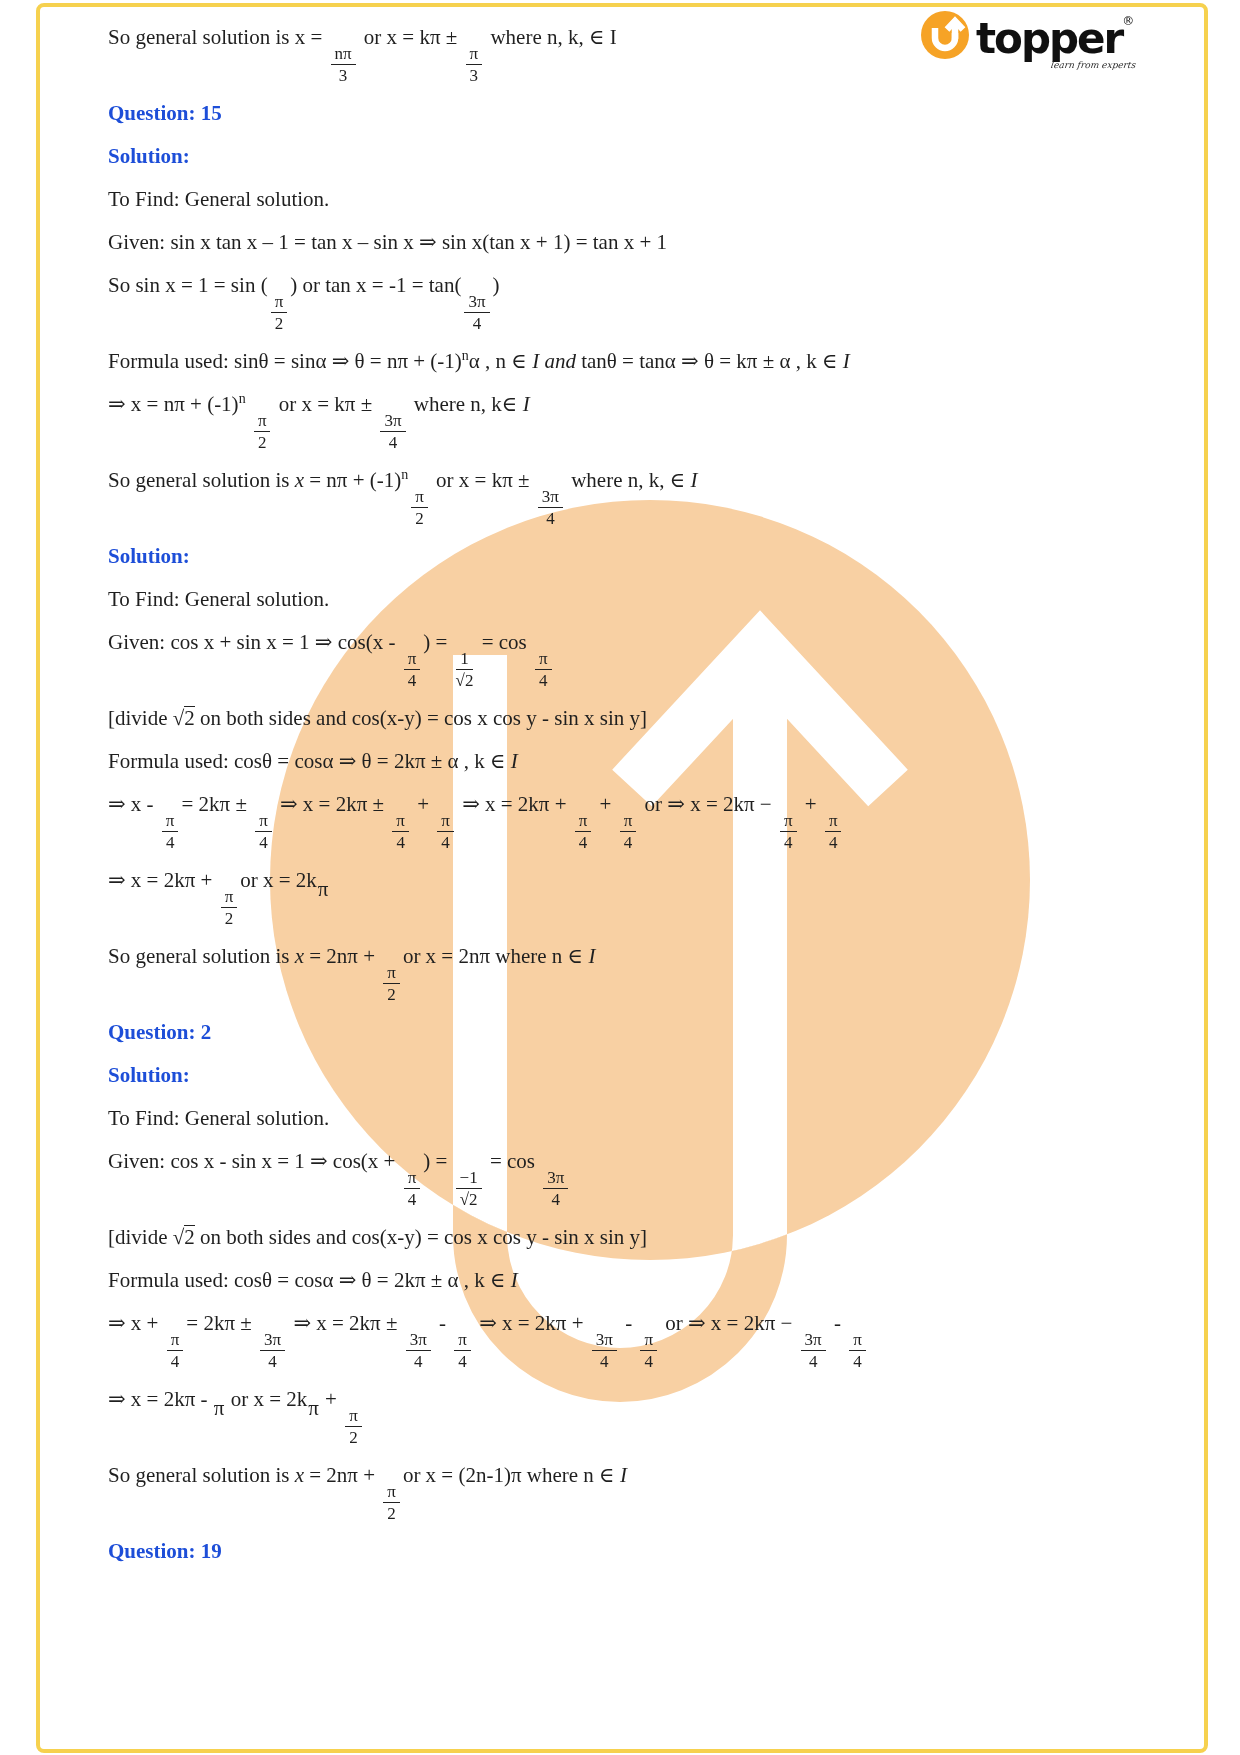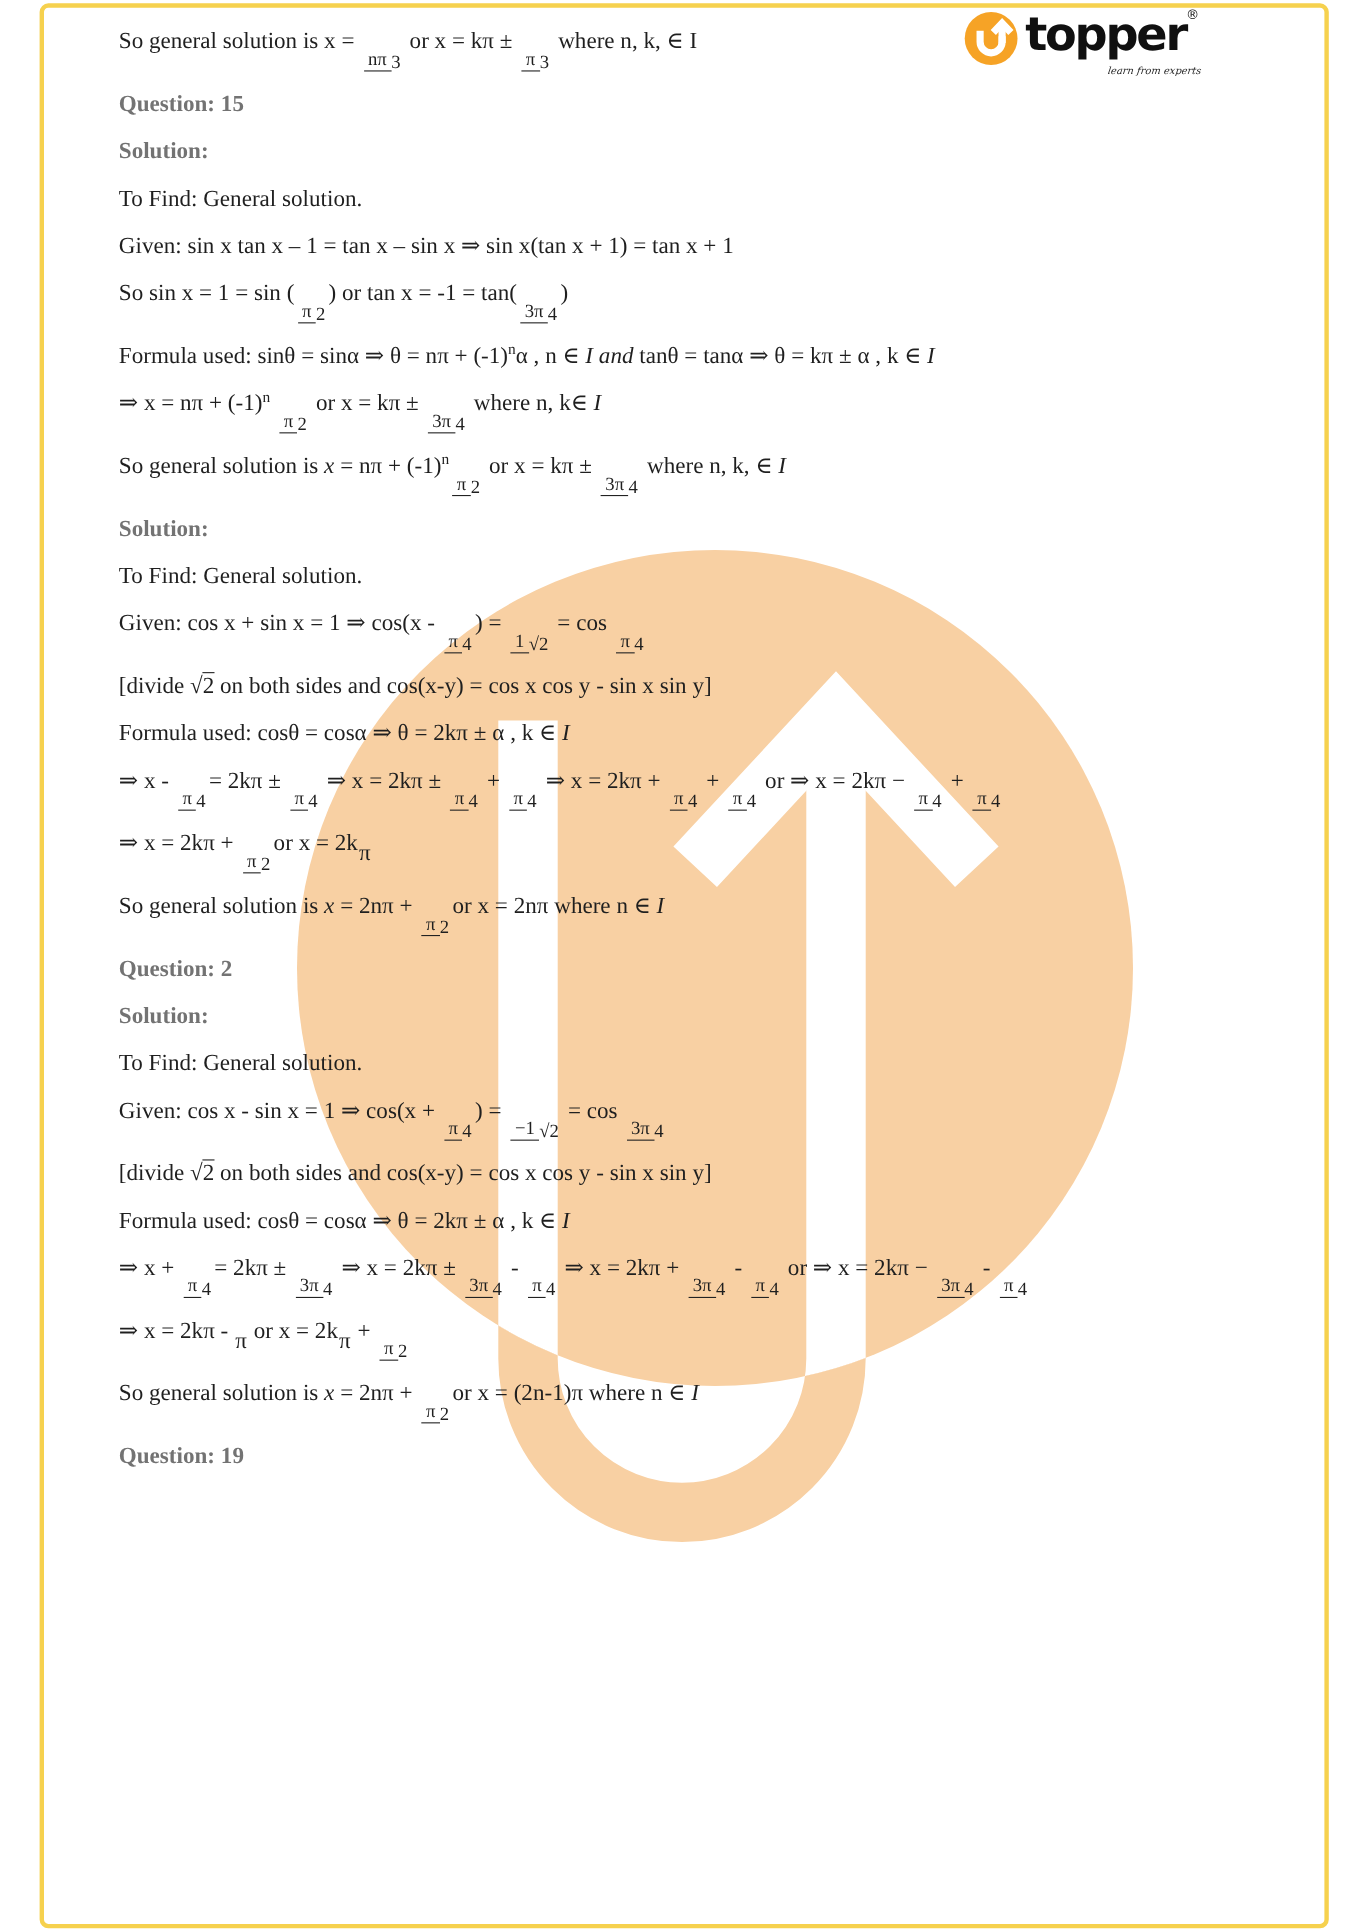--- a/index.html
+++ b/index.html
@@ -9,39 +9,39 @@
     overflow:hidden;
   }
   .page-border{
     position:absolute;left:36px;top:3px;width:1164px;height:1742px;
     border:4px solid #f6d14e;border-radius:8px;pointer-events:none;z-index:3;
   }
   
   .watermark{position:absolute;left:0;top:0;z-index:0;}
   
   .logo{
-    position:absolute;left:876px;top:10px;z-index:2;display:flex;align-items:flex-start;
+    position:absolute;left:920px;top:10px;z-index:2;display:flex;align-items:flex-end;
     font-family:"DejaVu Sans","Liberation Sans",sans-serif;
   }
   .logo-mark{width:50px;height:50px;display:inline-block;margin-right:6px;}
   .logo-word{font-weight:700;font-size:42px;letter-spacing:-2px;color:#101010;line-height:1;}
   .logo-reg{font-size:12px;vertical-align:28px;font-weight:400;color:#101010;}
   .logo-tagline{
     position:absolute;right:-4px;bottom:-10px;font-size:9px;color:#2a2a2a;
     font-family:"DejaVu Serif",serif;font-style:italic;transform:skewX(-8deg);
   }
   
   .content{position:absolute;left:108px;top:24px;width:1062px;z-index:1;}
   .line{margin:0 0 16px 0;font-size:21px;line-height:27px;white-space:nowrap;}
-  .line.hd{font-weight:700;margin:6px 0 16px 0;color:#737373;}
+  .line.hd{font-weight:700;margin:6px 0 16px 0;color:#1d4ed8;}
   .it{font-style:italic;}
   sup{font-size:14px;line-height:0;}
   .lowpi{display:inline-block;transform:translateY(9px);line-height:0;margin:0 1px;}
   .frac{
-    display:inline-flex;flex-direction:row;align-items:center;vertical-align:-15px;
+    display:inline-flex;flex-direction:column;align-items:center;vertical-align:-15px;
     line-height:1;margin:0 3px;
   }
   .frac .num{font-size:17px;padding:0 4px 2px 4px;border-bottom:1.4px solid #222;}
   .frac .den{font-size:17px;padding-top:2px;}
   .sqrt .ovl{border-top:1.5px solid #222;display:inline-block;line-height:1.05;}
 </style>
 </head>
 <body>
 
 <svg class="watermark" width="1240" height="1755" viewBox="0 0 1240 1755" aria-hidden="true">

